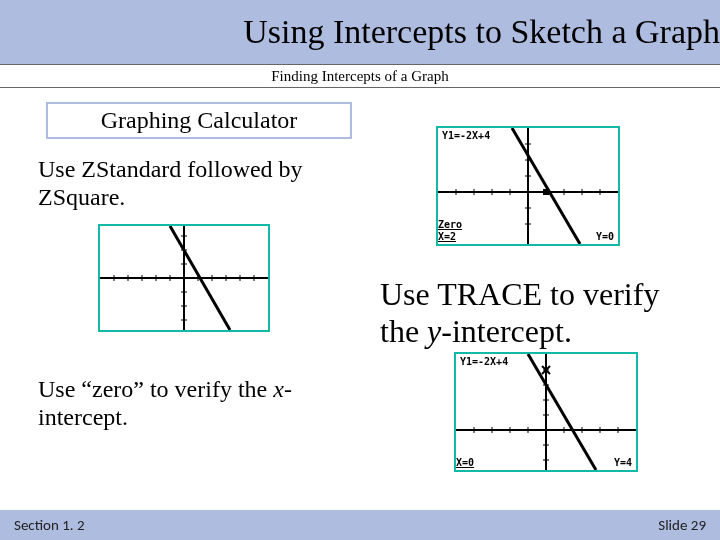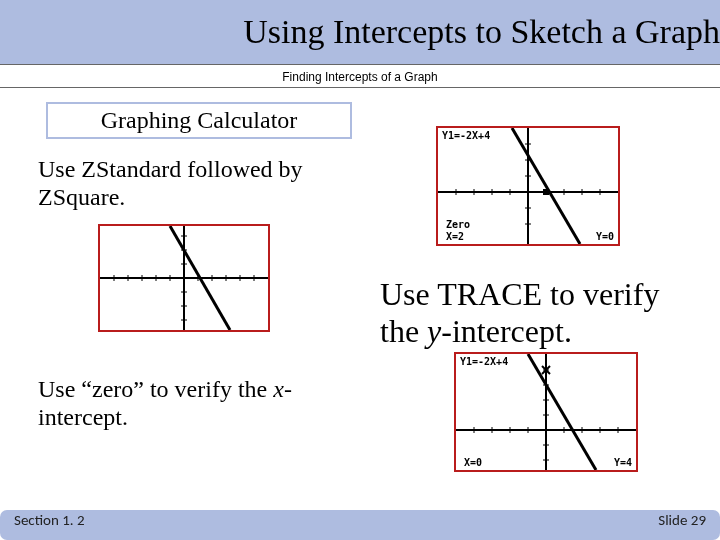--- a/index.html
+++ b/index.html
@@ -1,35 +1,35 @@
 <!DOCTYPE html>
 <html><head>
 <meta charset="utf-8">
 <style>
   * { box-sizing: border-box; margin: 0; padding: 0; }
   body { width: 720px; height: 540px; background: #fff; font-family: "Times New Roman", serif; position: relative; overflow: hidden; }
   .title-bar { background: #aebce0; height: 64px; display: flex; align-items: center; justify-content: flex-end; }
   .title-bar h1 { font-size: 34px; font-weight: normal; color: #000; }
   .subtitle-bar { border-top: 1px solid #666; border-bottom: 1px solid #666; text-align: center; padding: 2px 0; }
-  .subtitle-bar span { font-size: 12px; font-family: Liberation Sans, sans-serif; }
+  .subtitle-bar span { font-size: 15px; font-family: Liberation Serif, serif; }
   .content { position: relative; width: 100%; }
   .section-label { position: absolute; left: 46px; top: 14px; width: 306px; border: 2px solid #aebce0; background: #fff; text-align: center; padding: 3px 0; font-size: 24px; }
   .txt-zstandard { position: absolute; left: 38px; top: 68px; font-size: 24px; width: 300px; line-height: 1.15; }
   .txt-trace { position: absolute; left: 380px; top: 188px; font-size: 32px; width: 300px; line-height: 1.15; }
   .txt-zero { position: absolute; left: 38px; top: 288px; font-size: 24px; width: 300px; line-height: 1.15; font-family: Liberation Serif, serif; }
   .ital { font-style: italic; }
-  .calc { position: absolute; border: 2px solid #b91c1c; background: #fff; }
+  .calc { position: absolute; border: 2px solid #14b8a6; background: #fff; }
   .calc-inner { position: relative; width: 100%; height: 100%; }
   .calc1 { left: 98px; top: 136px; width: 172px; height: 108px; }
   .calc2 { left: 436px; top: 38px; width: 184px; height: 120px; }
   .calc3 { left: 454px; top: 264px; width: 184px; height: 120px; }
   .calc-title { position: absolute; top: 2px; left: 4px; font: bold 10px monospace; color: #000; }
-  .calc-bl { position: absolute; bottom: 2px; left: 8px; font: bold 10px monospace; color: #000; }
+  .calc-bl { position: absolute; bottom: 2px; left: 0; font: bold 10px monospace; color: #000; text-decoration: underline; }
   .calc-br { position: absolute; bottom: 2px; right: 4px; font: bold 10px monospace; color: #000; margin-left: 16px; }
-  .footer { position: absolute; left: 0; bottom: 0; width: 720px; height: 30px; background: #aebce0; display: flex; justify-content: space-between; padding: 1px 14px; font-family: Calibri, Arial, sans-serif; font-size: 15px; color: #222; border-radius: 7px; }
+  .footer { position: absolute; left: 0; bottom: 0; width: 720px; height: 30px; background: #aebce0; display: flex; align-items: center; justify-content: space-between; padding: 1px 14px; font-family: Calibri, Arial, sans-serif; font-size: 15px; color: #222; }
   .footer .mid { position: absolute; left: 0; right: 0; text-align: center; }
   .footer .left, .footer .right { position: relative; z-index: 2; }
 </style>
 </head>
 <body>
 
 <div class="title-bar">
   <h1>Using Intercepts to Sketch a Graph</h1>
 </div>
 <div class="subtitle-bar">

